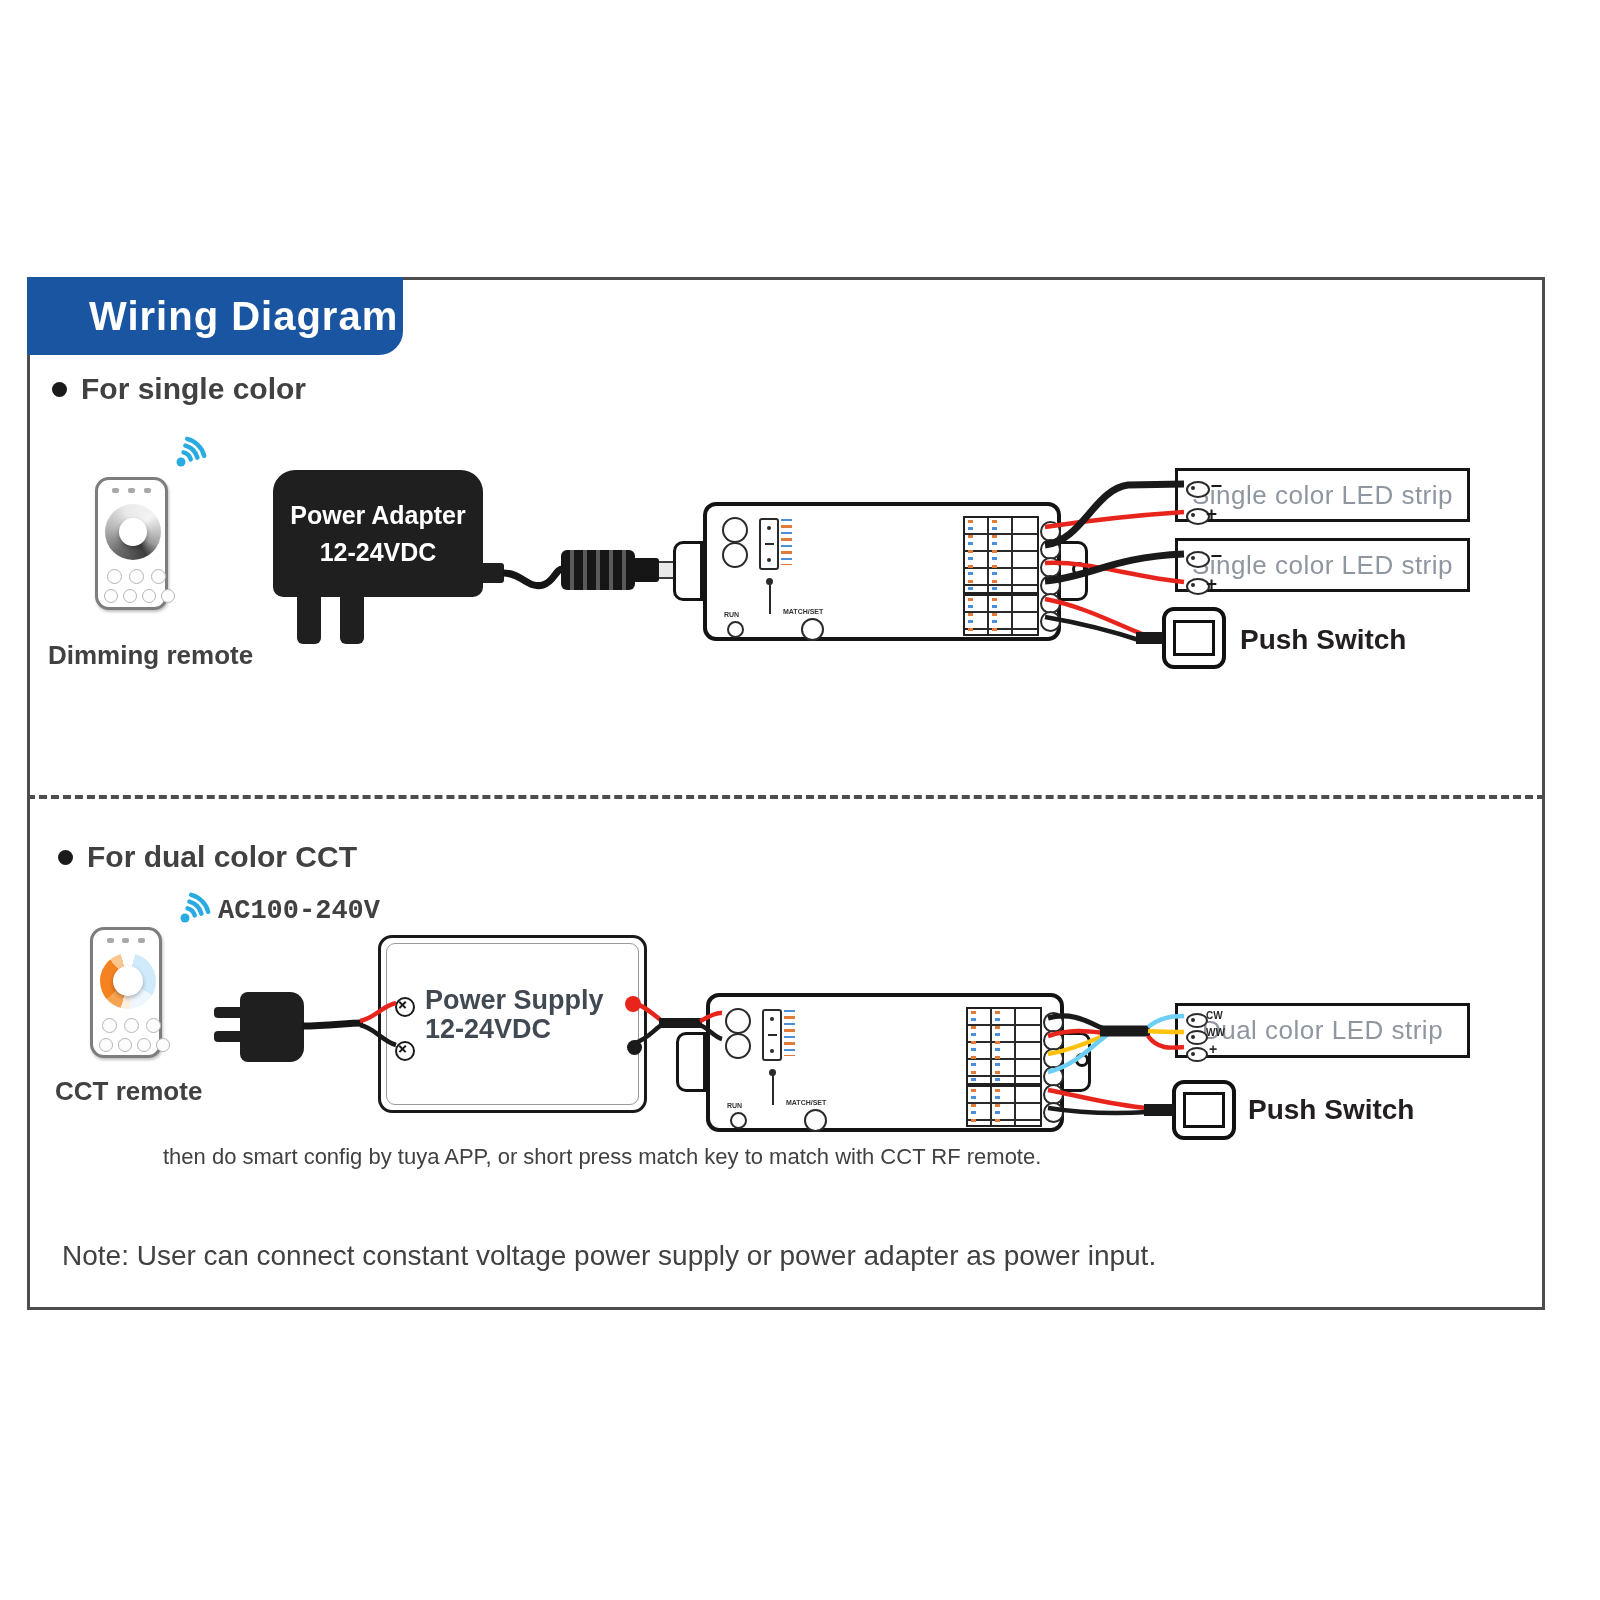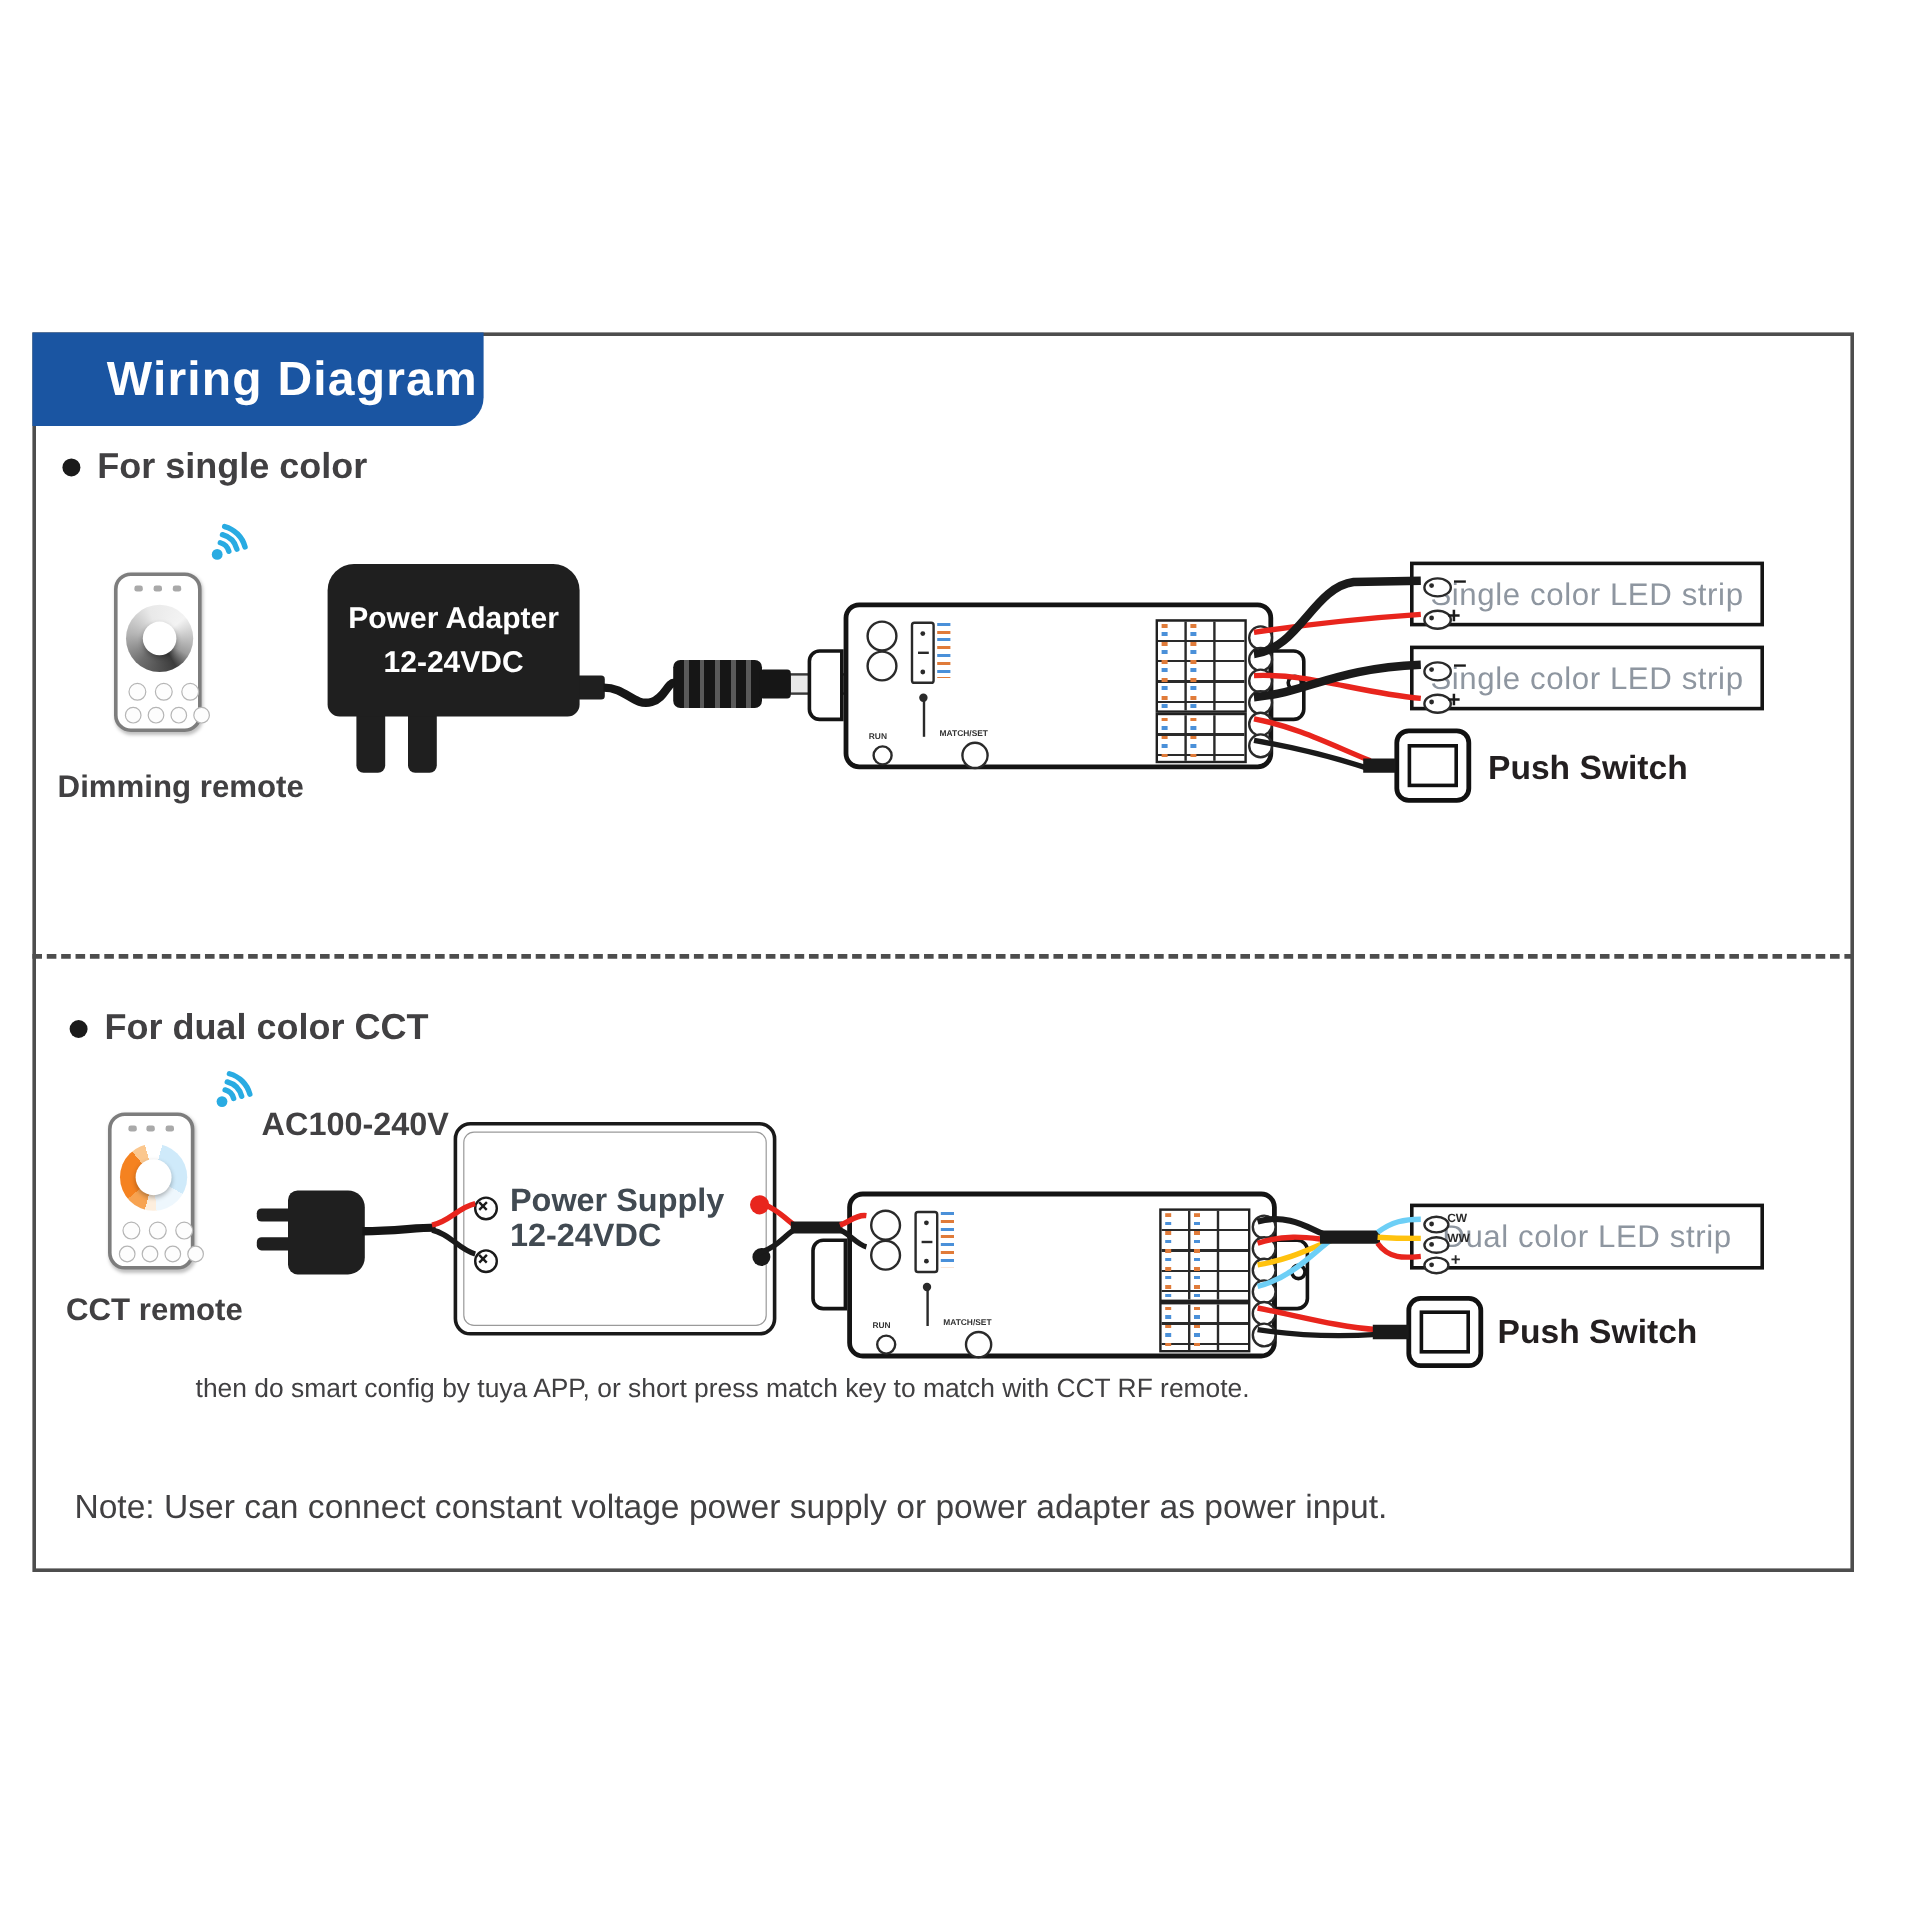--- a/index.html
+++ b/index.html
@@ -238,21 +238,21 @@
     <div class="rm-row" style="left:6px;top:108px;gap:5px;">
       <i style="width:12px;height:12px;"></i>
         <i style="width:12px;height:12px;"></i>
         <i style="width:12px;height:12px;"></i>
         <i style="width:12px;height:12px;"></i>
     </div>
   </div>
   <div class="abs refl" style="left:95px;top:1064px;width:62px;height:11px;"></div>
   <div class="abs rlabel" style="left:55px;top:1076px;">CCT remote</div>
 
-  <div class="abs aclabel" style="left:218px;top:922px;">AC100-240V</div>
+  <div class="abs aclabel" style="left:218px;top:896px;font-family:Liberation Mono, monospace;">AC100-240V</div>
   <div class="abs prongL" style="left:214px;top:1007px;width:30px;height:11px;"></div>
   <div class="abs prongL" style="left:214px;top:1031px;width:30px;height:11px;"></div>
   <div class="abs plug" style="left:240px;top:992px;width:64px;height:70px;"></div>
 
   <div class="abs psu" style="left:378px;top:935px;width:269px;height:178px;">
     <div class="psu-text">
       <div>Power Supply</div>
       <div>12-24VDC</div>
     </div>
     <div class="screw" style="left:14px;top:59px;"></div>

